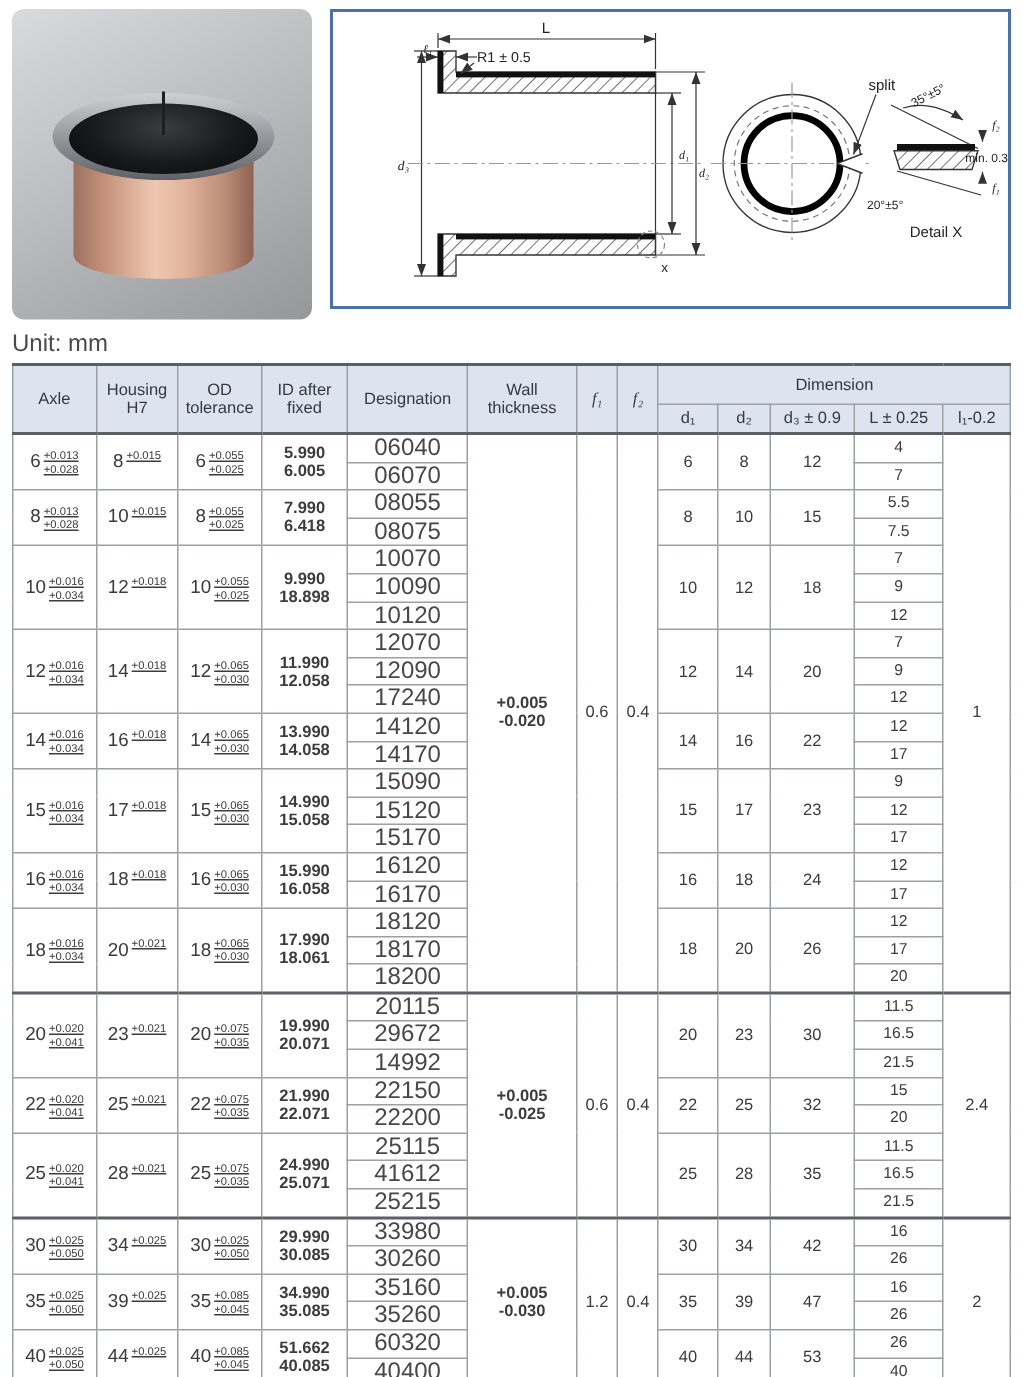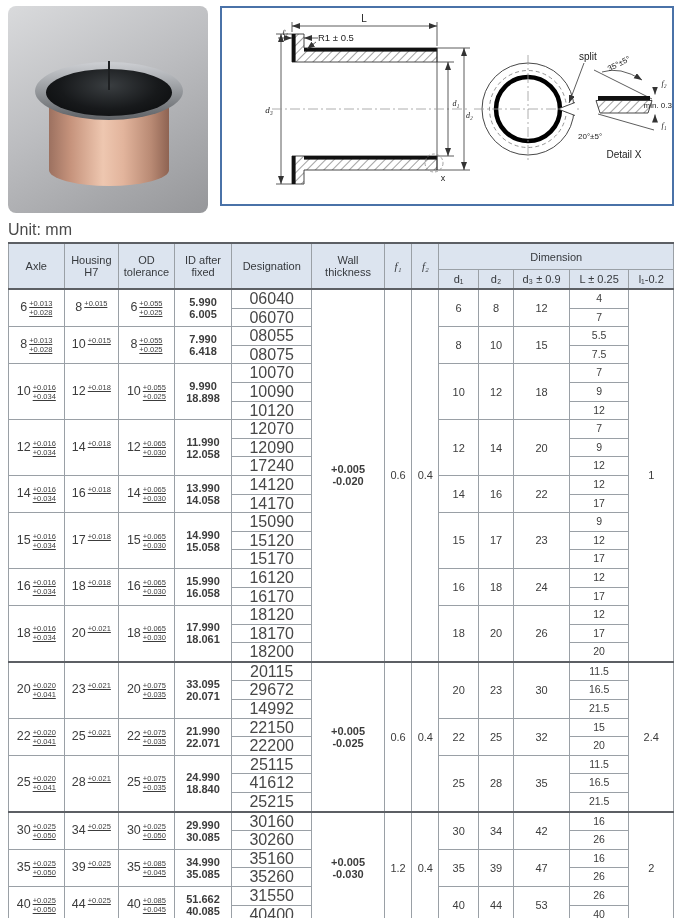--- a/index.html
+++ b/index.html
@@ -361,21 +361,21 @@
         </tr>
         <tr>
           <td class="c-desig">18200</td>
           <td class="c-L">20</td>
         </tr>
         <tr class="wg-start">
           <td rowspan="3" class="c-axle"><span class="tolbase">20</span><span class="tolstack"><span>+0.020</span><span>+0.041</span></span></td>
           <td rowspan="3" class="c-housing"><span class="tolbase">23</span><span class="tolstack"><span>+0.021</span><span></span></span></td>
           <td rowspan="3" class="c-od"><span class="tolbase">20</span><span class="tolstack"><span>+0.075</span><span>+0.035</span></span></td>
           <td rowspan="3" class="c-id twolines">
-            <div>33.095</div>
+            <div>19.990</div>
             <div>20.071</div>
           </td>
           <td class="c-desig">20115</td>
           <td rowspan="8" class="c-wall twolines">
             <div>+0.005</div>
             <div>-0.025</div>
           </td>
           <td rowspan="8" class="c-f1">0.6</td>
           <td rowspan="8" class="c-f2">0.4</td>
           <td rowspan="3" class="c-d1">20</td>
@@ -409,21 +409,21 @@
         <tr>
           <td class="c-desig">22200</td>
           <td class="c-L">20</td>
         </tr>
         <tr class="ag-start">
           <td rowspan="3" class="c-axle"><span class="tolbase">25</span><span class="tolstack"><span>+0.020</span><span>+0.041</span></span></td>
           <td rowspan="3" class="c-housing"><span class="tolbase">28</span><span class="tolstack"><span>+0.021</span><span></span></span></td>
           <td rowspan="3" class="c-od"><span class="tolbase">25</span><span class="tolstack"><span>+0.075</span><span>+0.035</span></span></td>
           <td rowspan="3" class="c-id twolines">
             <div>24.990</div>
-            <div>18.840</div>
+            <div>25.071</div>
           </td>
           <td class="c-desig">25115</td>
           <td rowspan="3" class="c-d1">25</td>
           <td rowspan="3" class="c-d2">28</td>
           <td rowspan="3" class="c-d3">35</td>
           <td class="c-L">11.5</td>
         </tr>
         <tr>
           <td class="c-desig">41612</td>
           <td class="c-L">16.5</td>
@@ -433,21 +433,21 @@
           <td class="c-L">21.5</td>
         </tr>
         <tr class="wg-start">
           <td rowspan="2" class="c-axle"><span class="tolbase">30</span><span class="tolstack"><span>+0.025</span><span>+0.050</span></span></td>
           <td rowspan="2" class="c-housing"><span class="tolbase">34</span><span class="tolstack"><span>+0.025</span><span></span></span></td>
           <td rowspan="2" class="c-od"><span class="tolbase">30</span><span class="tolstack"><span>+0.025</span><span>+0.050</span></span></td>
           <td rowspan="2" class="c-id twolines">
             <div>29.990</div>
             <div>30.085</div>
           </td>
-          <td class="c-desig">30160</td>
+          <td class="c-desig">33980</td>
           <td rowspan="6" class="c-wall twolines">
             <div>+0.005</div>
             <div>-0.030</div>
           </td>
           <td rowspan="6" class="c-f1">1.2</td>
           <td rowspan="6" class="c-f2">0.4</td>
           <td rowspan="2" class="c-d1">30</td>
           <td rowspan="2" class="c-d2">34</td>
           <td rowspan="2" class="c-d3">42</td>
           <td class="c-L">16</td>
@@ -476,21 +476,21 @@
           <td class="c-L">26</td>
         </tr>
         <tr class="ag-start">
           <td rowspan="2" class="c-axle"><span class="tolbase">40</span><span class="tolstack"><span>+0.025</span><span>+0.050</span></span></td>
           <td rowspan="2" class="c-housing"><span class="tolbase">44</span><span class="tolstack"><span>+0.025</span><span></span></span></td>
           <td rowspan="2" class="c-od"><span class="tolbase">40</span><span class="tolstack"><span>+0.085</span><span>+0.045</span></span></td>
           <td rowspan="2" class="c-id twolines">
             <div>51.662</div>
             <div>40.085</div>
           </td>
-          <td class="c-desig">31550</td>
+          <td class="c-desig">60320</td>
           <td rowspan="2" class="c-d1">40</td>
           <td rowspan="2" class="c-d2">44</td>
           <td rowspan="2" class="c-d3">53</td>
           <td class="c-L">26</td>
         </tr>
         <tr>
           <td class="c-desig">40400</td>
           <td class="c-L">40</td>
         </tr>
       </tbody>

